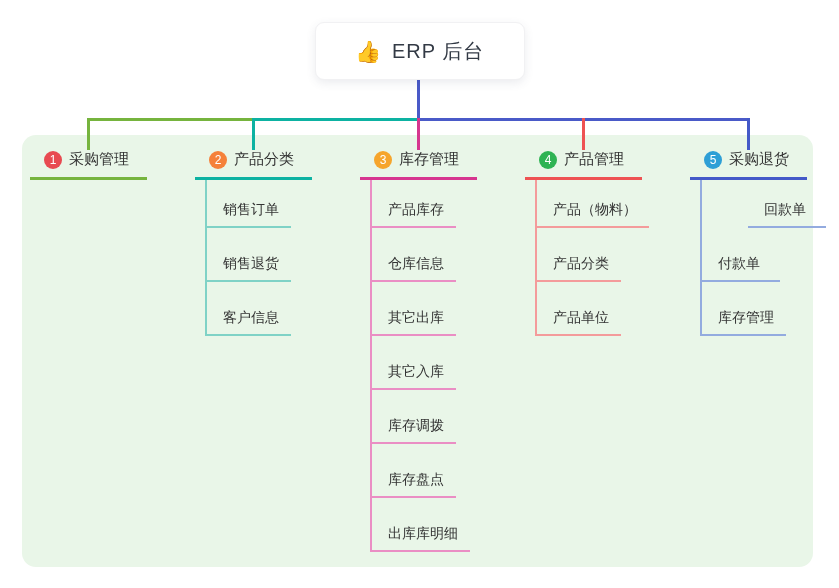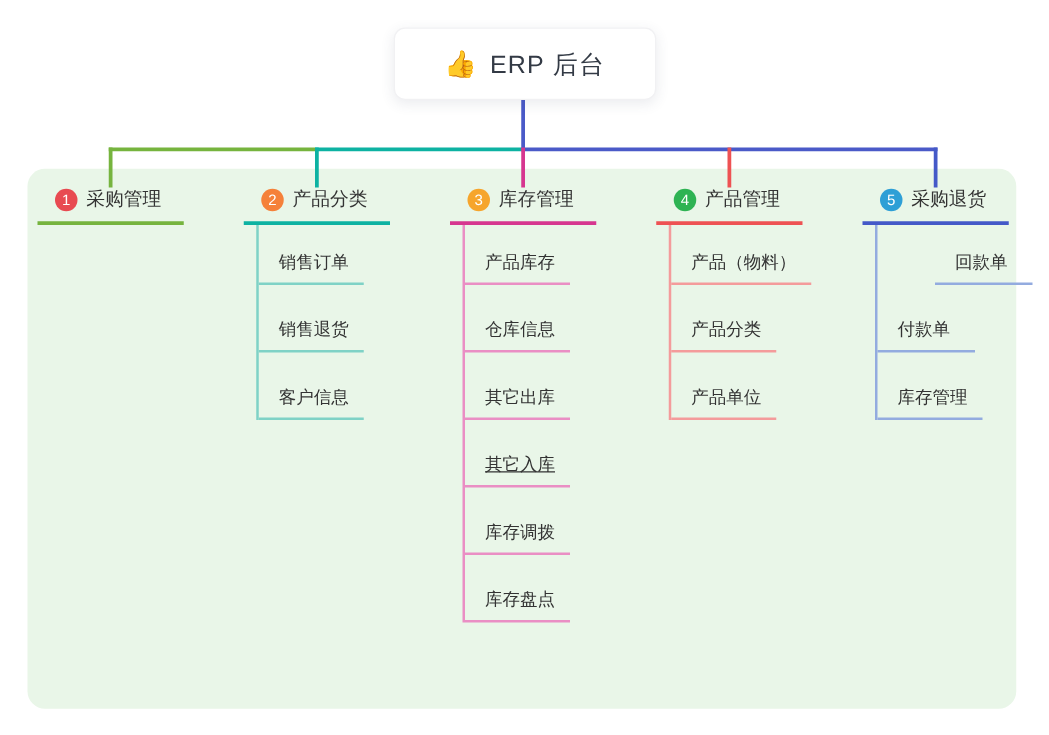--- a/index.html
+++ b/index.html
@@ -98,23 +98,24 @@
       </div>
       <div class="branch" style="left: 360px;">
         <div class="branch-header" style="border-bottom: 3px solid rgb(214, 54, 143);">
           <span class="badge" style="background: rgb(246, 165, 44);">3</span>
           <span>库存管理</span>
         </div>
         <ul style="border-left: 2px solid rgb(234, 142, 196);">
           <li style="border-bottom: 2px solid rgb(234, 142, 196);">产品库存</li>
           <li style="border-bottom: 2px solid rgb(234, 142, 196);">仓库信息</li>
           <li style="border-bottom: 2px solid rgb(234, 142, 196);">其它出库</li>
-          <li style="border-bottom: 2px solid rgb(234, 142, 196); text-decoration: underline;">其它入库</li>
+          <li style="border-bottom: 2px solid rgb(234, 142, 196);">其它入库</li>
           <li style="border-bottom: 2px solid rgb(234, 142, 196); text-align: right;">库存调拨</li>
           <li style="border-bottom: 2px solid rgb(234, 142, 196);">库存盘点</li>
+          <li style="border-bottom: 2px solid rgb(234, 142, 196);">出库库明细</li>
         </ul>
       </div>
       <div class="branch" style="left: 525px;">
         <div class="branch-header" style="border-bottom: 3px solid rgb(238, 82, 83);">
           <span class="badge" style="background: rgb(46, 179, 83);">4</span>
           <span>产品管理</span>
         </div>
         <ul style="border-left: 2px solid rgb(244, 155, 155);">
           <li style="border-bottom: 2px solid rgb(244, 155, 155);">产品（物料）</li>
           <li style="border-bottom: 2px solid rgb(244, 155, 155);">产品分类</li>

